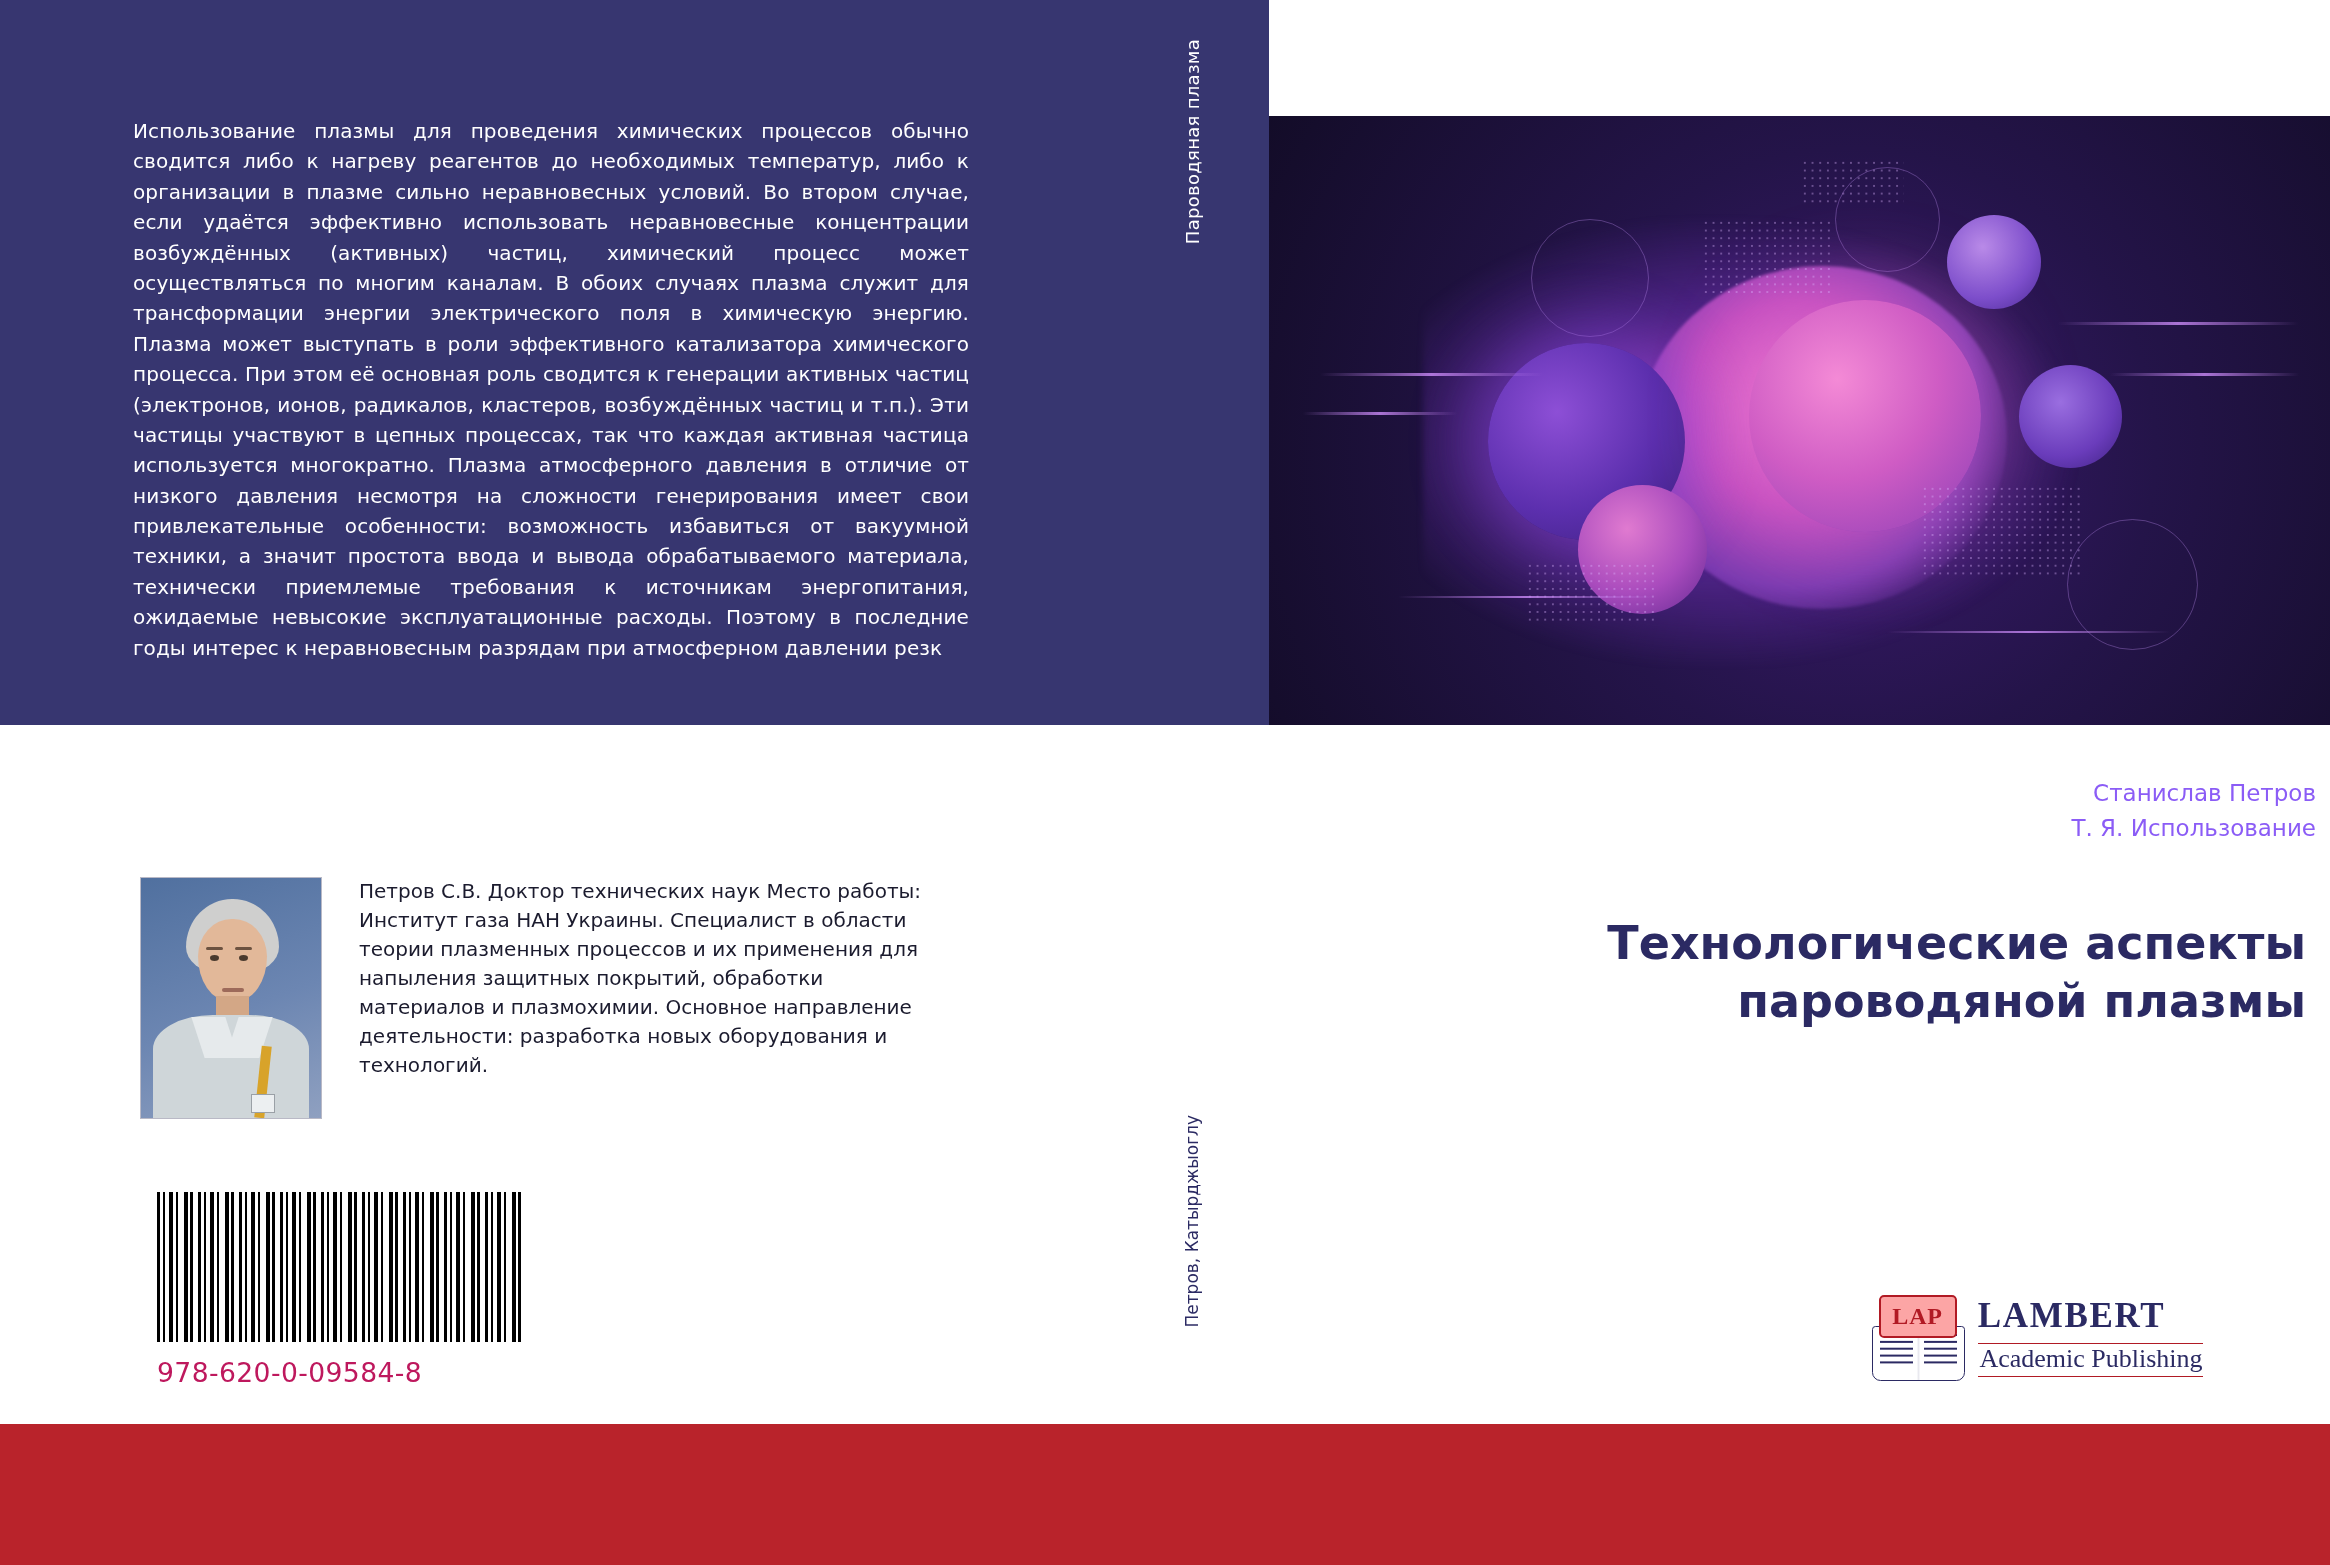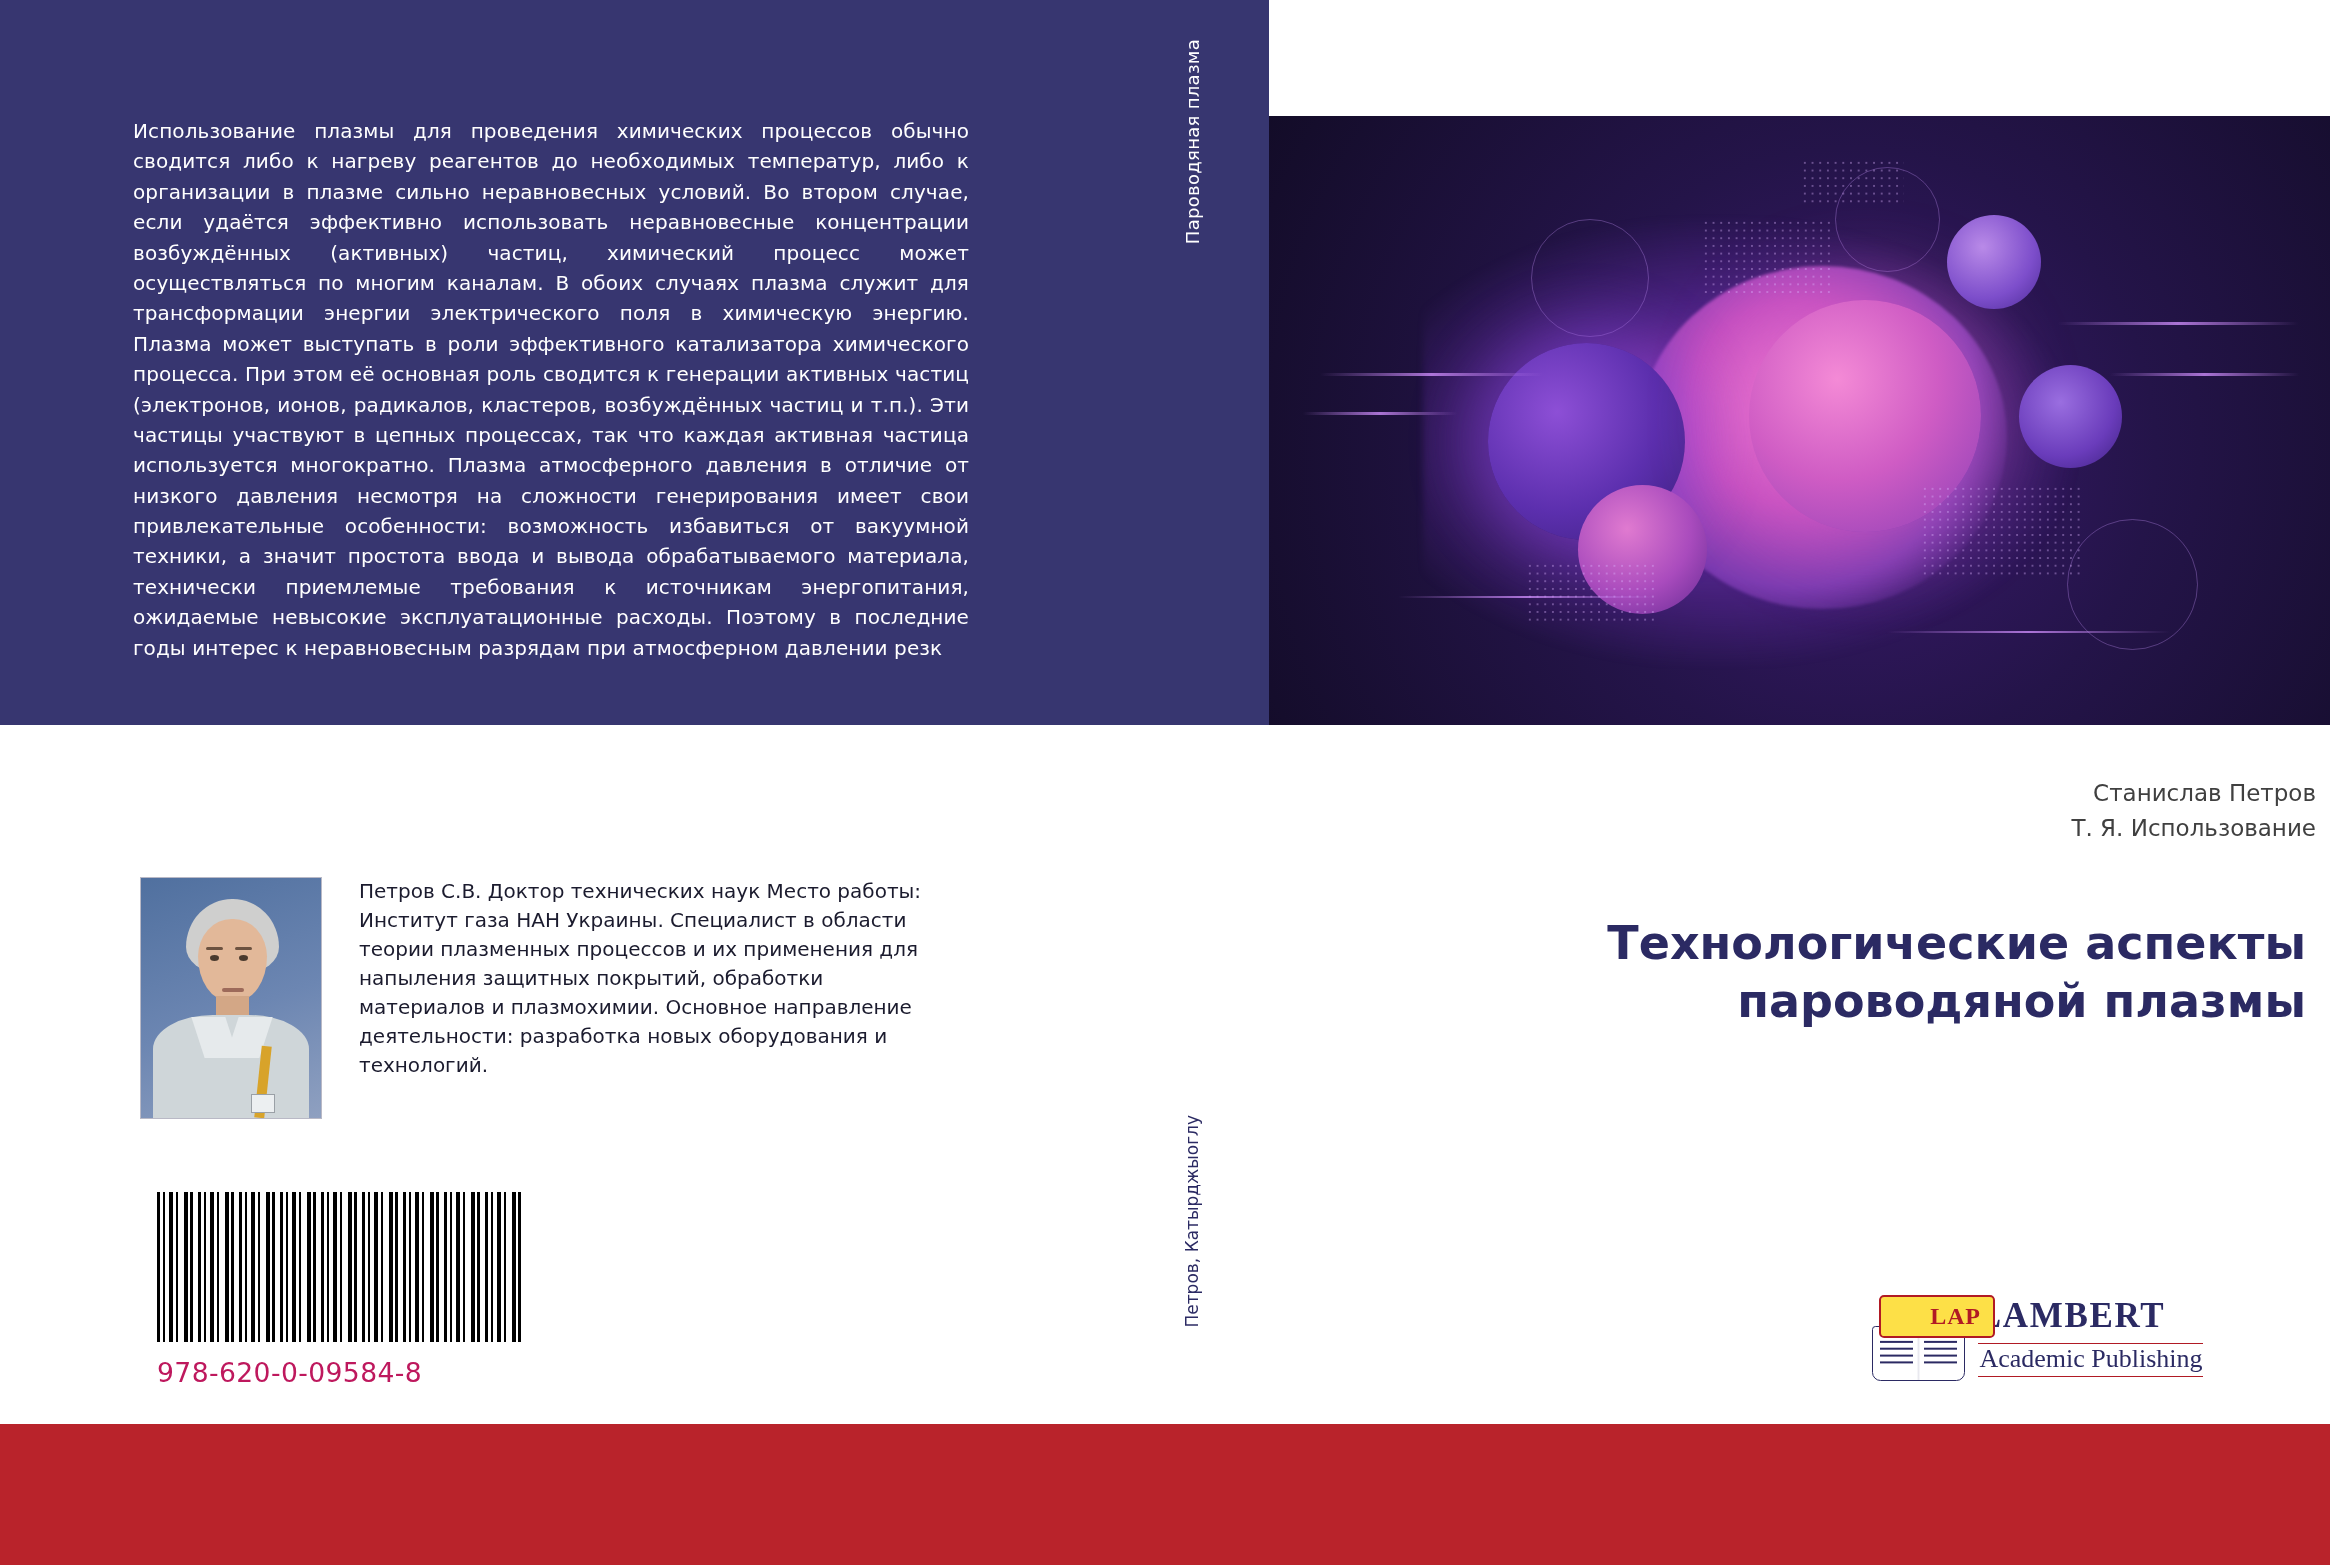--- a/index.html
+++ b/index.html
@@ -209,21 +209,21 @@
   .front-art .d2 { left: 652px; top: 369px; width: 163px; height: 94px; }
   .front-art .d3 { left: 257px; top: 446px; width: 129px; height: 60px; }
   .front-art .d4 { left: 532px; top: 43px;  width: 103px; height: 47px; }
 
   .front-authors {
     position: absolute;
     left: 1973px;
     top: 776px;
     width: 343px;
     text-align: right;
-    color: #404040;
+    color: #8b5cf6;
     font-size: 23px;
     line-height: 1.5;
   }
   .front-authors div { white-space: nowrap; }
 
   .front-title {
     position: absolute;
     right: 24px;
     top: 915px;
     width: 909px;
@@ -249,33 +249,32 @@
     width: 94px;
     height: 89px;
     flex: 0 0 auto;
   }
   .pub-lap {
     position: absolute;
     left: 8.6px;
     top: 1.7px;
     width: 74px;
     height: 39px;
-    background: #fde047;
+    background: #fca5a5;
     border: 2.6px solid #b11a24;
     border-radius: 5.1px;
     color: #b11a24;
     font-family: "Liberation Serif", serif;
     font-weight: bold;
     font-size: 24px;
     display: flex;
     align-items: center;
     justify-content: center;
     letter-spacing: 0.9px;
     z-index: 2;
-    padding-left: 38px;
   }
   .pub-pages {
     position: absolute;
     left: 1.7px;
     top: 33px;
     width: 91px;
     height: 53px;
     background:
       linear-gradient(90deg, #ffffff 0%, #ffffff 48%, #e9e9ef 50%, #ffffff 52%, #ffffff 100%);
     border: 1.7px solid #2b2a63;

